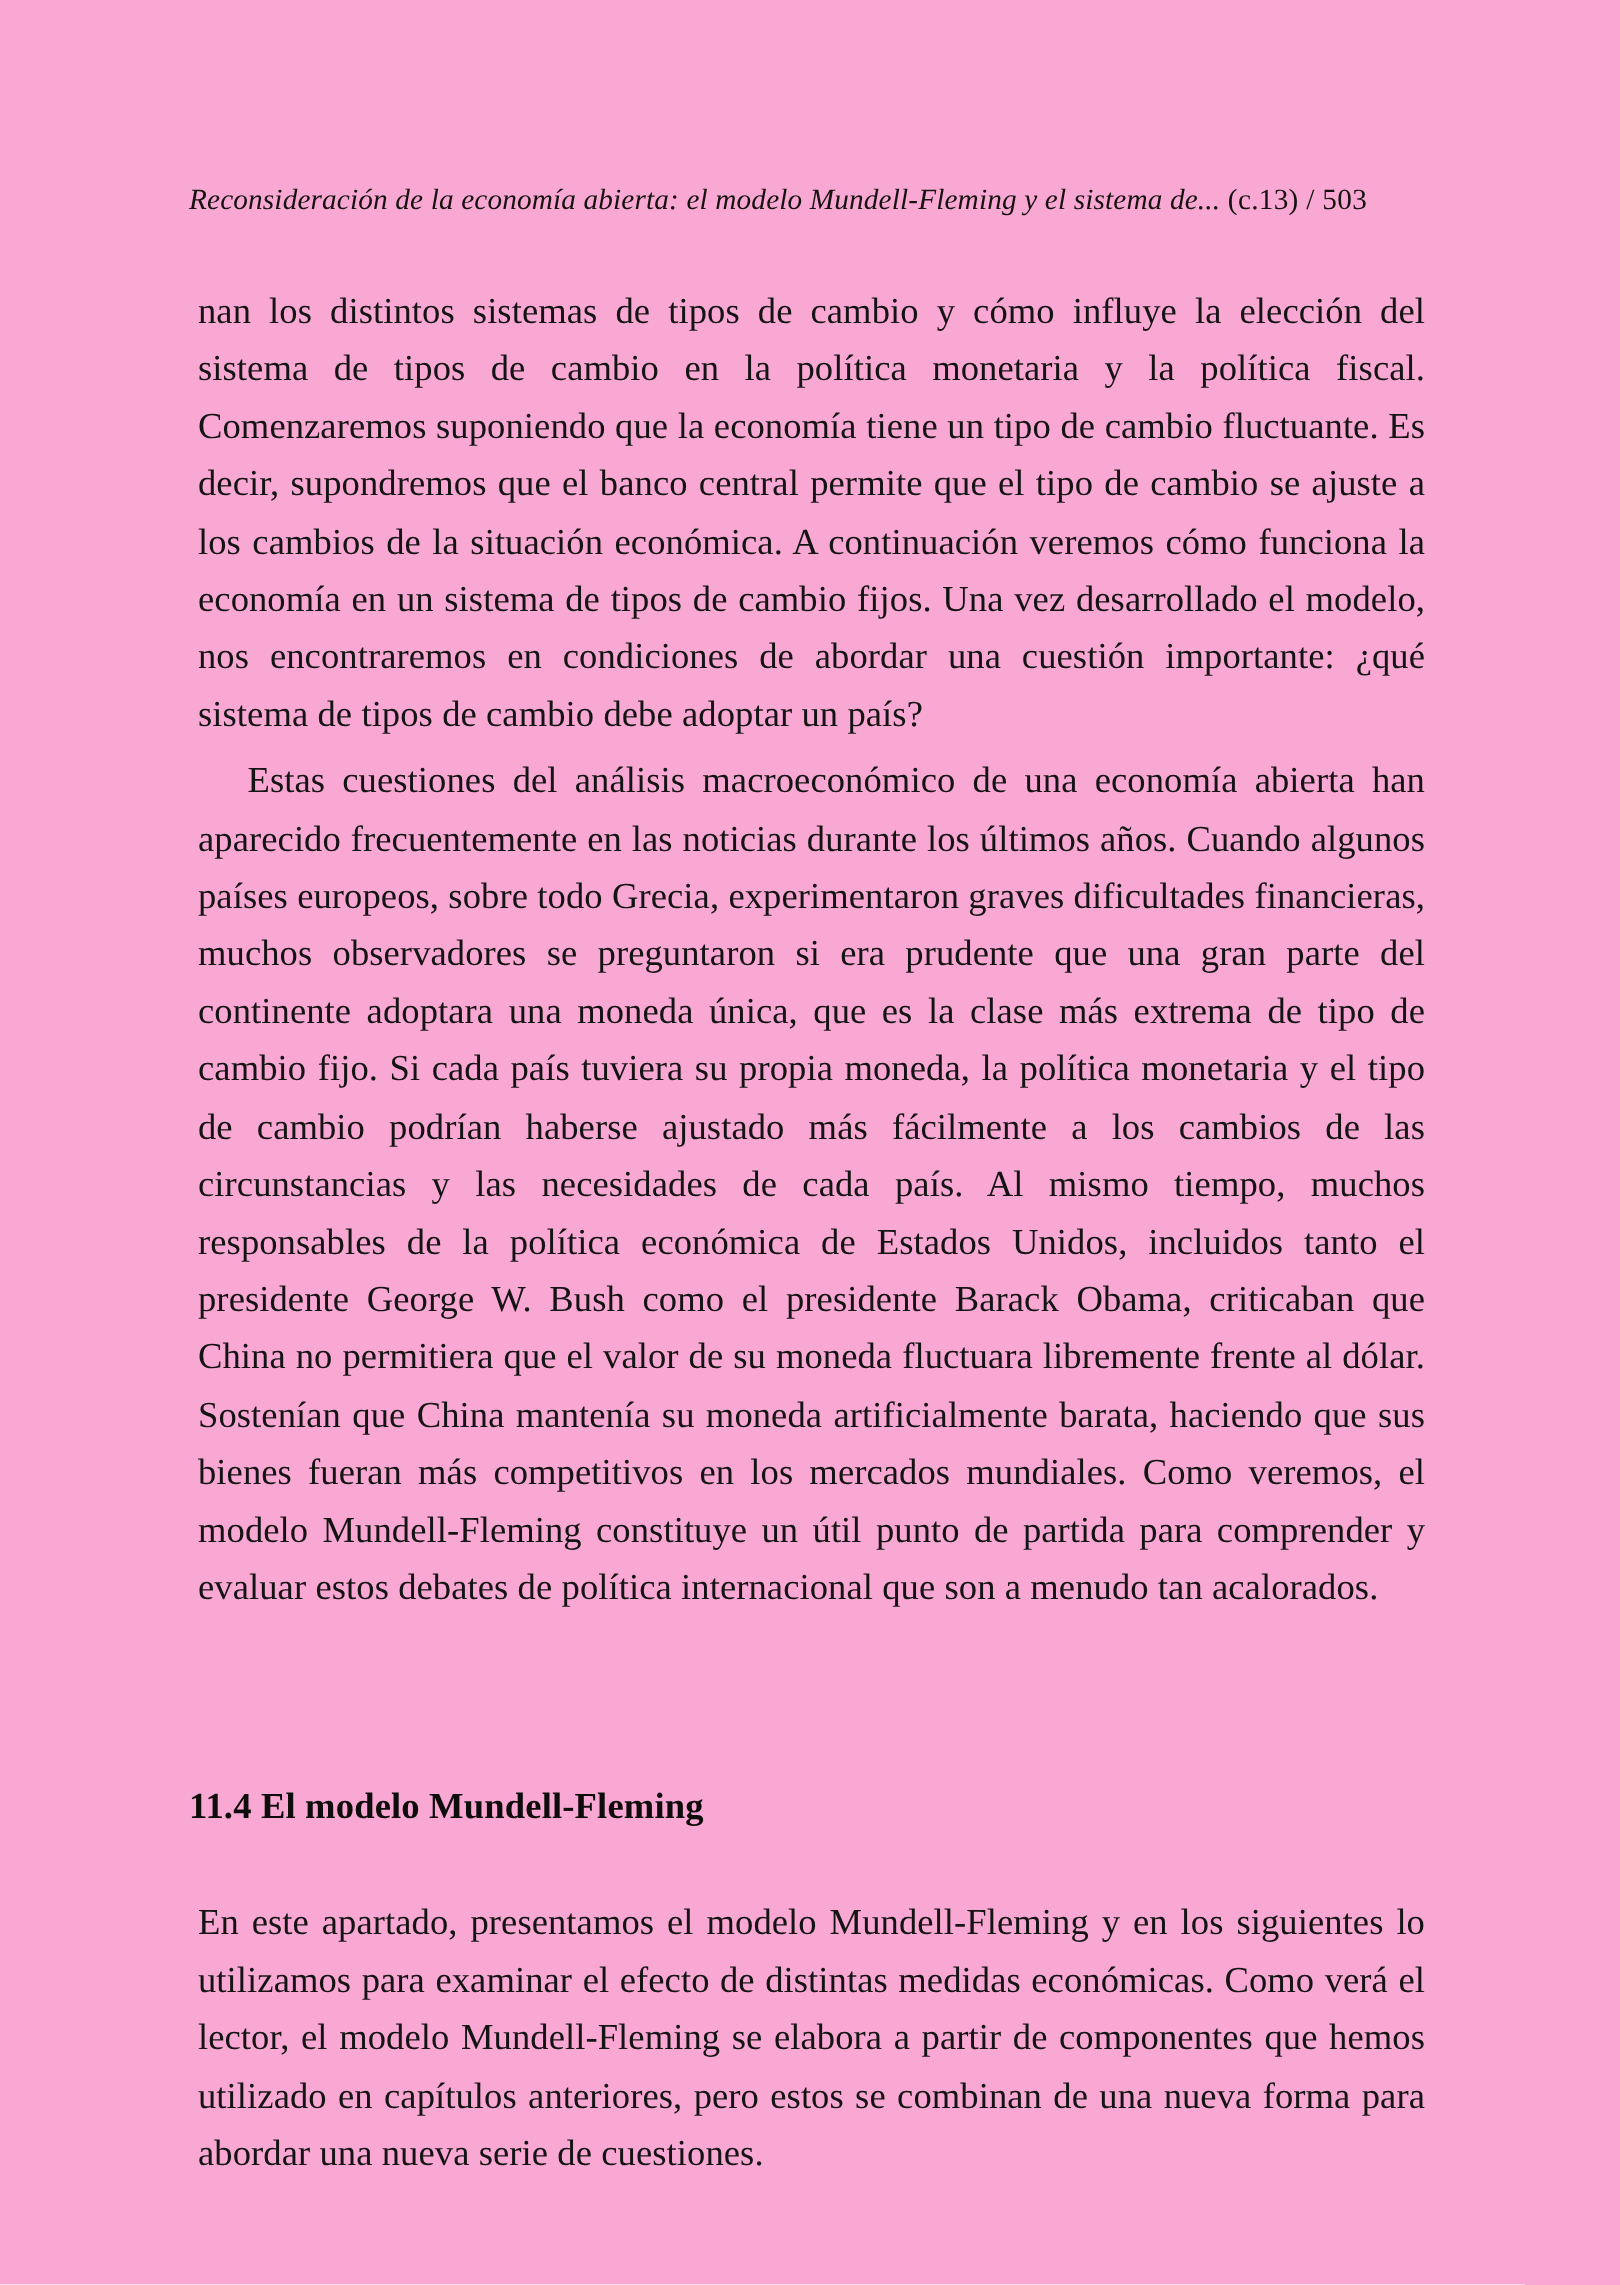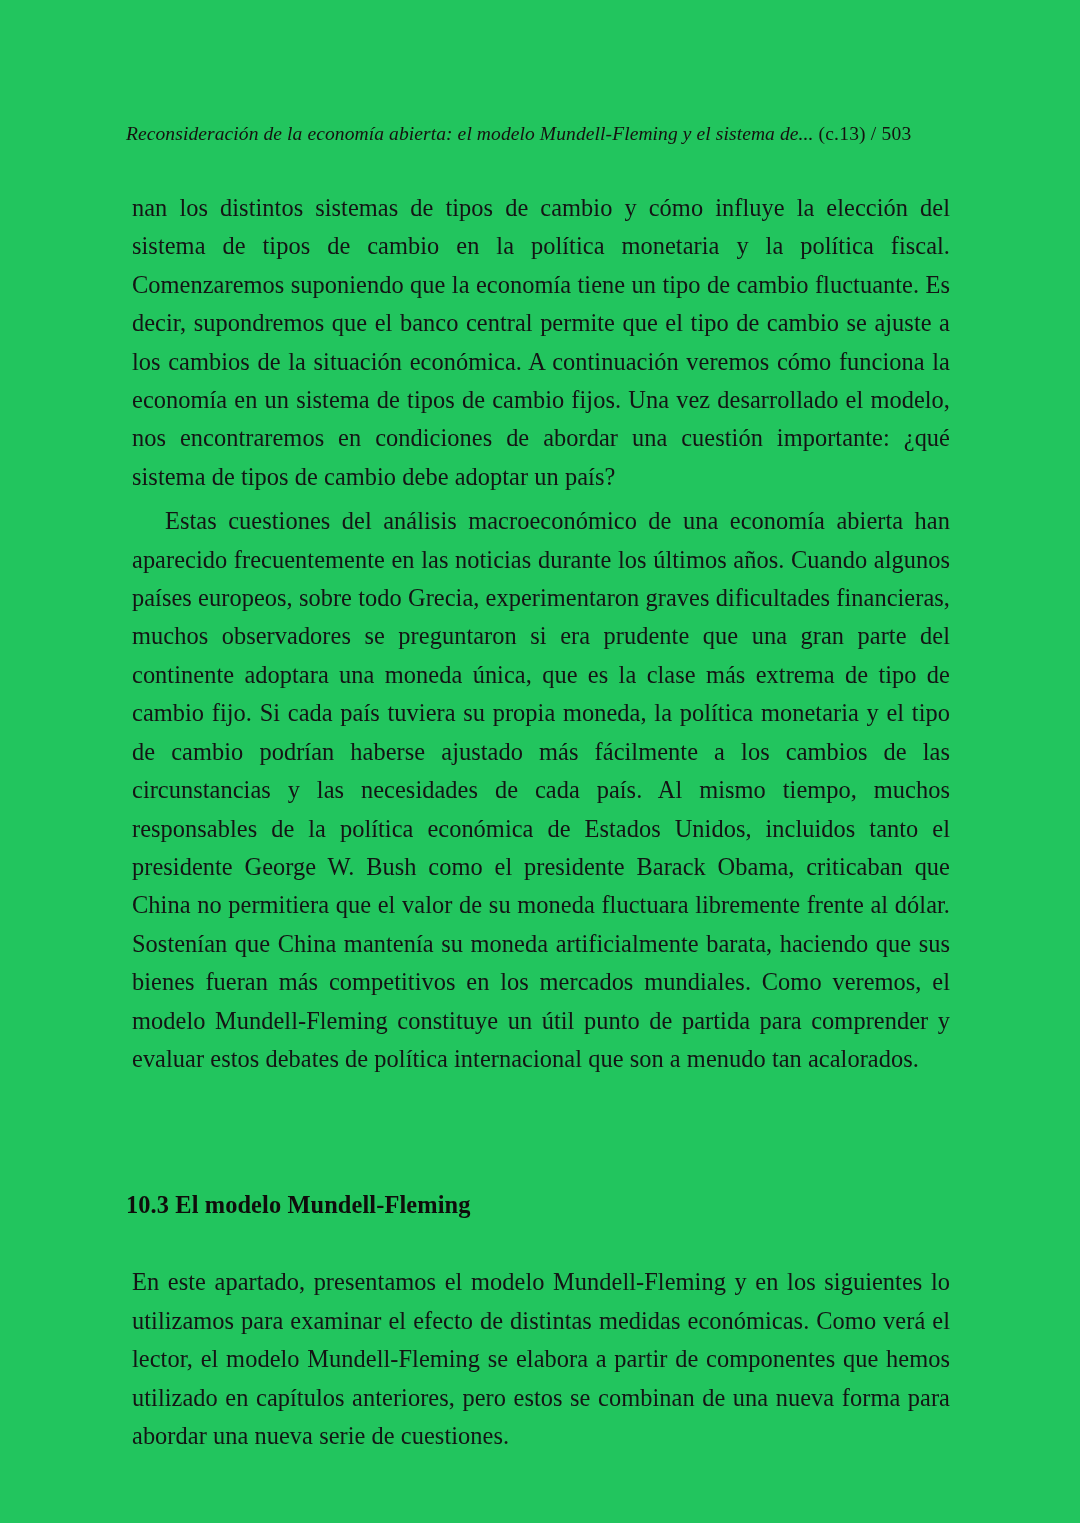--- a/index.html
+++ b/index.html
@@ -15,21 +15,21 @@
     font-family: "Liberation Serif", "DejaVu Serif", serif;
     color: #141414;
   }
 
   .page {
     position: absolute;
     left: 0;
     top: 0;
     width: 1080px;
     height: 1523px;
-    background: #22c55e;
+    background: #f9a8d4;
   }
 
   
   .running-head {
     position: absolute;
     left: 126px;
     top: 122px;
     width: 830px;
     font-size: 19.5px;
     line-height: 1.2;
@@ -91,21 +91,21 @@
   </div>
 
   <div class="column">
 
     <p class="body">nan los distintos sistemas de tipos de cambio y cómo influye la elección del sistema de tipos de cambio en la política monetaria y la política fiscal. Comenzaremos suponiendo que la economía tiene un tipo de cambio fluctuante. Es decir, supondremos que el banco central permite que el tipo de cambio se ajuste a los cambios de la situación económica. A continuación veremos cómo funciona la economía en un sistema de tipos de cambio fijos. Una vez desarrollado el modelo, nos encontraremos en condiciones de abordar una cuestión importante: ¿qué sistema de tipos de cambio debe adoptar un país?</p>
 
     <p class="body indent">Estas cuestiones del análisis macroeconómico de una economía abierta han aparecido frecuentemente en las noticias durante los últimos años. Cuando algunos países europeos, sobre todo Grecia, experimentaron graves dificultades financieras, muchos observadores se preguntaron si era prudente que una gran parte del continente adoptara una moneda única, que es la clase más extrema de tipo de cambio fijo. Si cada país tuviera su propia moneda, la política monetaria y el tipo de cambio podrían haberse ajustado más fácilmente a los cambios de las circunstancias y las necesidades de cada país. Al mismo tiempo, muchos responsables de la política económica de Estados Unidos, incluidos tanto el presidente George W. Bush como el presidente Barack Obama, criticaban que China no permitiera que el valor de su moneda fluctuara libremente frente al dólar. Sostenían que China mantenía su moneda artificialmente barata, haciendo que sus bienes fueran más competitivos en los mercados mundiales. Como veremos, el modelo Mundell-Fleming constituye un útil punto de partida para comprender y evaluar estos debates de política internacional que son a menudo tan acalorados.</p>
 
     <div class="sp-before-section"></div>
 
-    <h2 class="section-head">10.3 El modelo Mundell-Fleming</h2>
+    <h2 class="section-head">11.4 El modelo Mundell-Fleming</h2>
 
     <div class="sp-after-section"></div>
 
     <p class="body">En este apartado, presentamos el modelo Mundell-Fleming y en los siguientes lo utilizamos para examinar el efecto de distintas medidas económicas. Como verá el lector, el modelo Mundell-Fleming se elabora a partir de componentes que hemos utilizado en capítulos anteriores, pero estos se combinan de una nueva forma para abordar una nueva serie de cuestiones.</p>
 
     <div class="sp-before-sub"></div>
 
   </div>
 </div>
 

